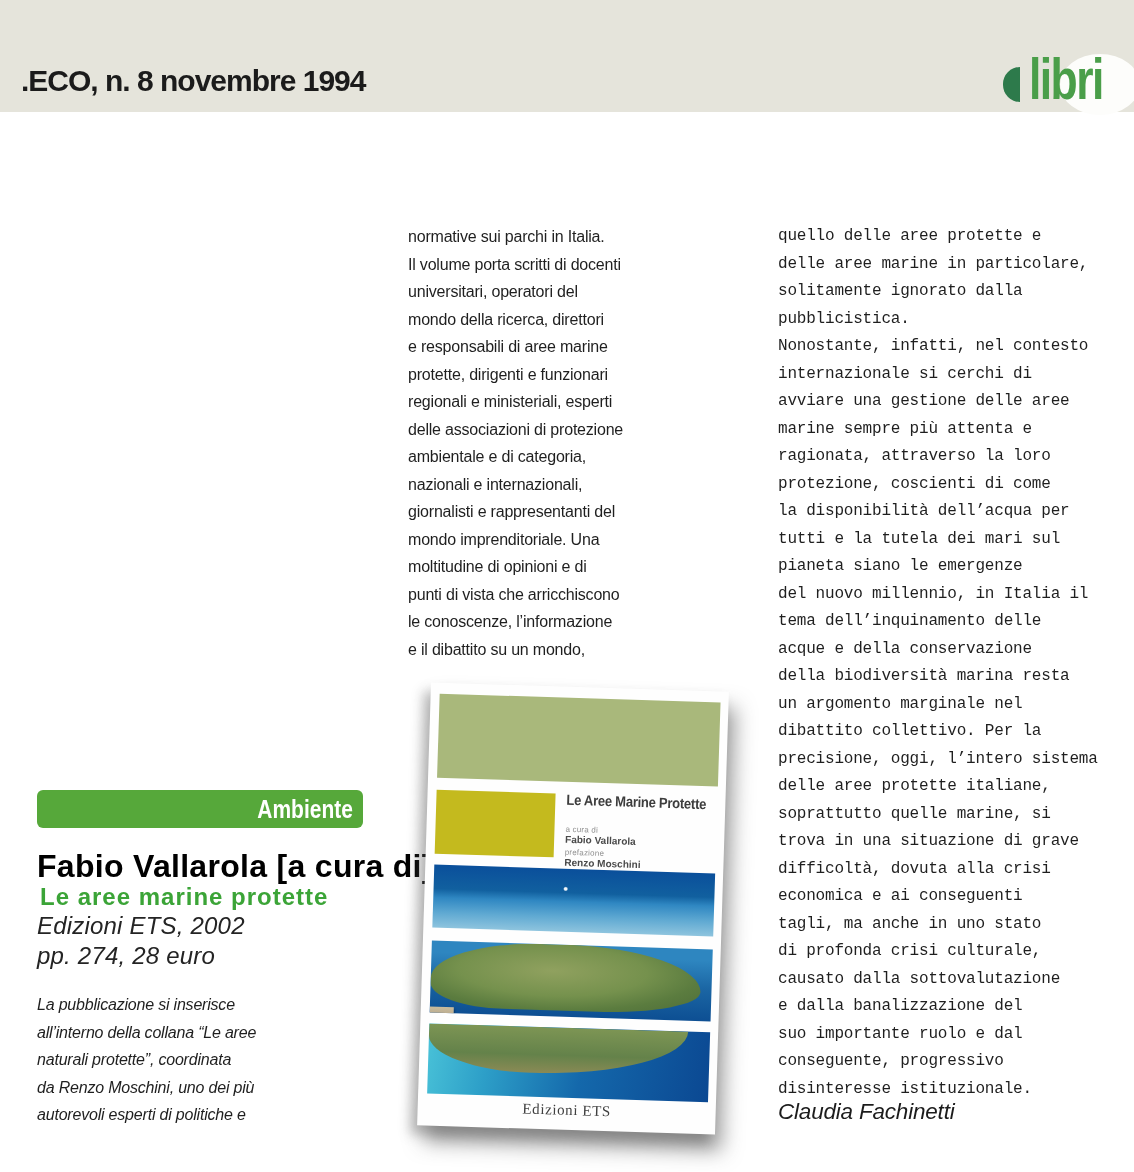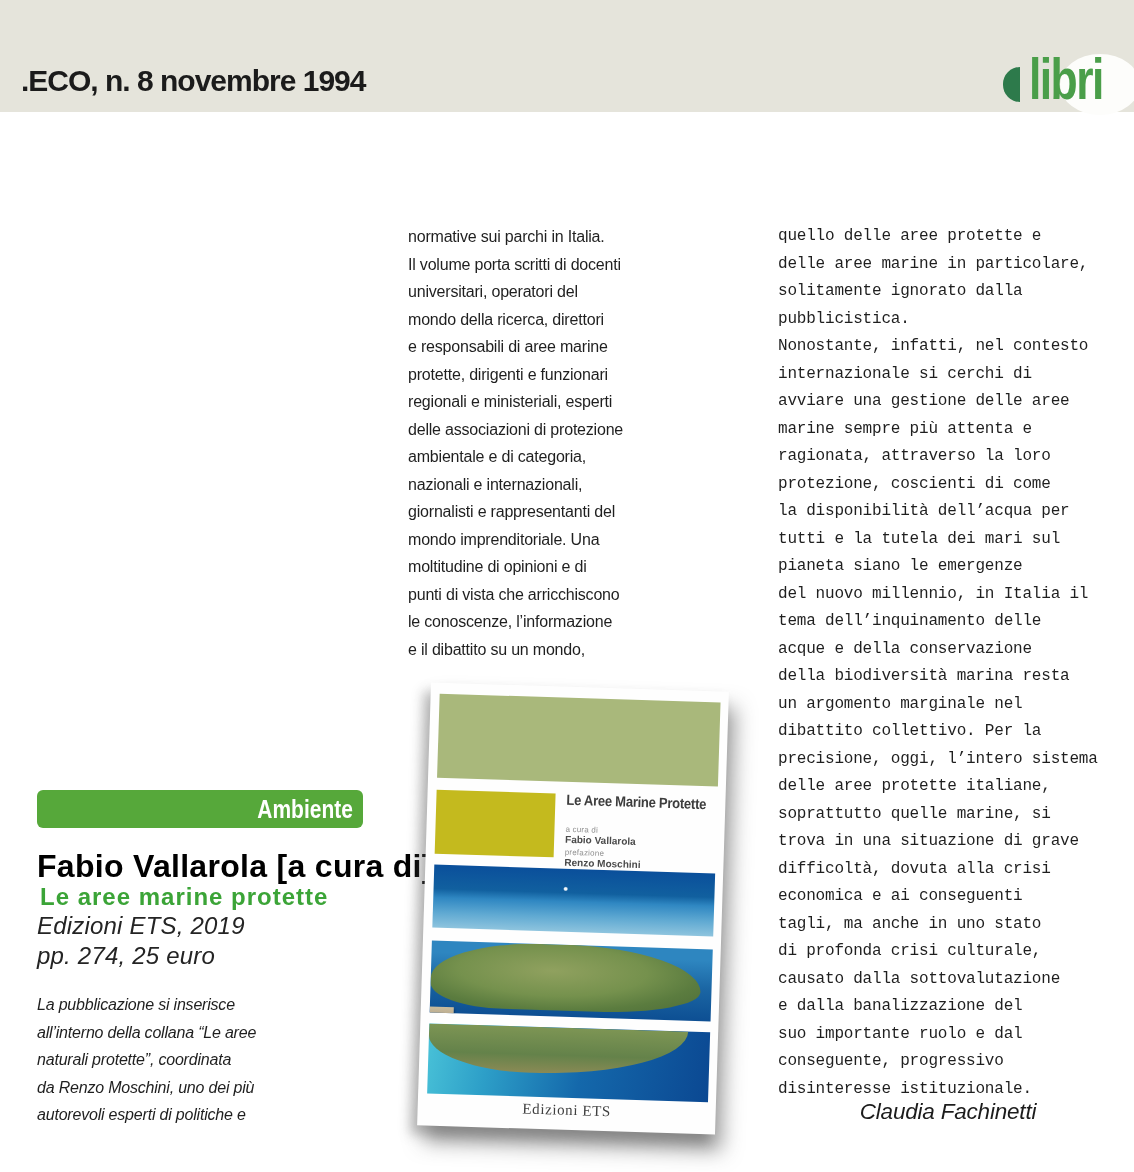--- a/index.html
+++ b/index.html
@@ -25,21 +25,21 @@
   }
   
   .col {
     position:absolute; font-size:16px; line-height:27.5px; letter-spacing:-0.2px;
     color:#1f1f1f; white-space:pre-line;
   }
   .col-mid   { left:408px; top:223px; width:340px; }
   .col-right { left:778px; top:223px; width:346px;font-family:Liberation Mono, monospace; }
   .col-leftp { left:37px;  top:991px; width:346px;font-style:italic; }
   .byline {
-    position:absolute; left:778px; top:1099px; width:340px; text-align:center;
+    position:absolute; left:778px; top:1099px; width:340px; text-align:left;
     font-size:22.5px; font-style:italic; color:#1c1c1c; letter-spacing:-0.2px;
   }
   
   .cat-bar {
     position:absolute; left:37px; top:790px; width:326px; height:38px;
     background:#56a83a; border-radius:6px; text-align:right;
   }
   .cat-label {
     display:inline-block; color:#ffffff; font-size:25px; font-weight:bold;
     line-height:38px; margin-right:10px; transform:scaleX(0.84); transform-origin:right center;
@@ -159,22 +159,22 @@
 conseguente, progressivo
 disinteresse istituzionale.</div>
 <div class="byline">Claudia Fachinetti</div>
 
 <div class="cat-bar">
   <span class="cat-label">Ambiente</span>
 </div>
 <div class="bookinfo">
   <div class="bi-author">Fabio Vallarola [a cura di]</div>
   <div class="bi-title">Le aree marine protette</div>
-  <div class="bi-pub">Edizioni ETS, 2019</div>
-  <div class="bi-pp">pp. 274, 25 euro</div>
+  <div class="bi-pub">Edizioni ETS, 2002</div>
+  <div class="bi-pp">pp. 274, 28 euro</div>
 </div>
 <div class="col col-leftp">La pubblicazione si inserisce
 all’interno della collana “Le aree
 naturali protette”, coordinata
 da Renzo Moschini, uno dei più
 autorevoli esperti di politiche e</div>
 
 <div class="cover">
   <div class="cv-sage"></div>
   <div class="cv-yellow"></div>

